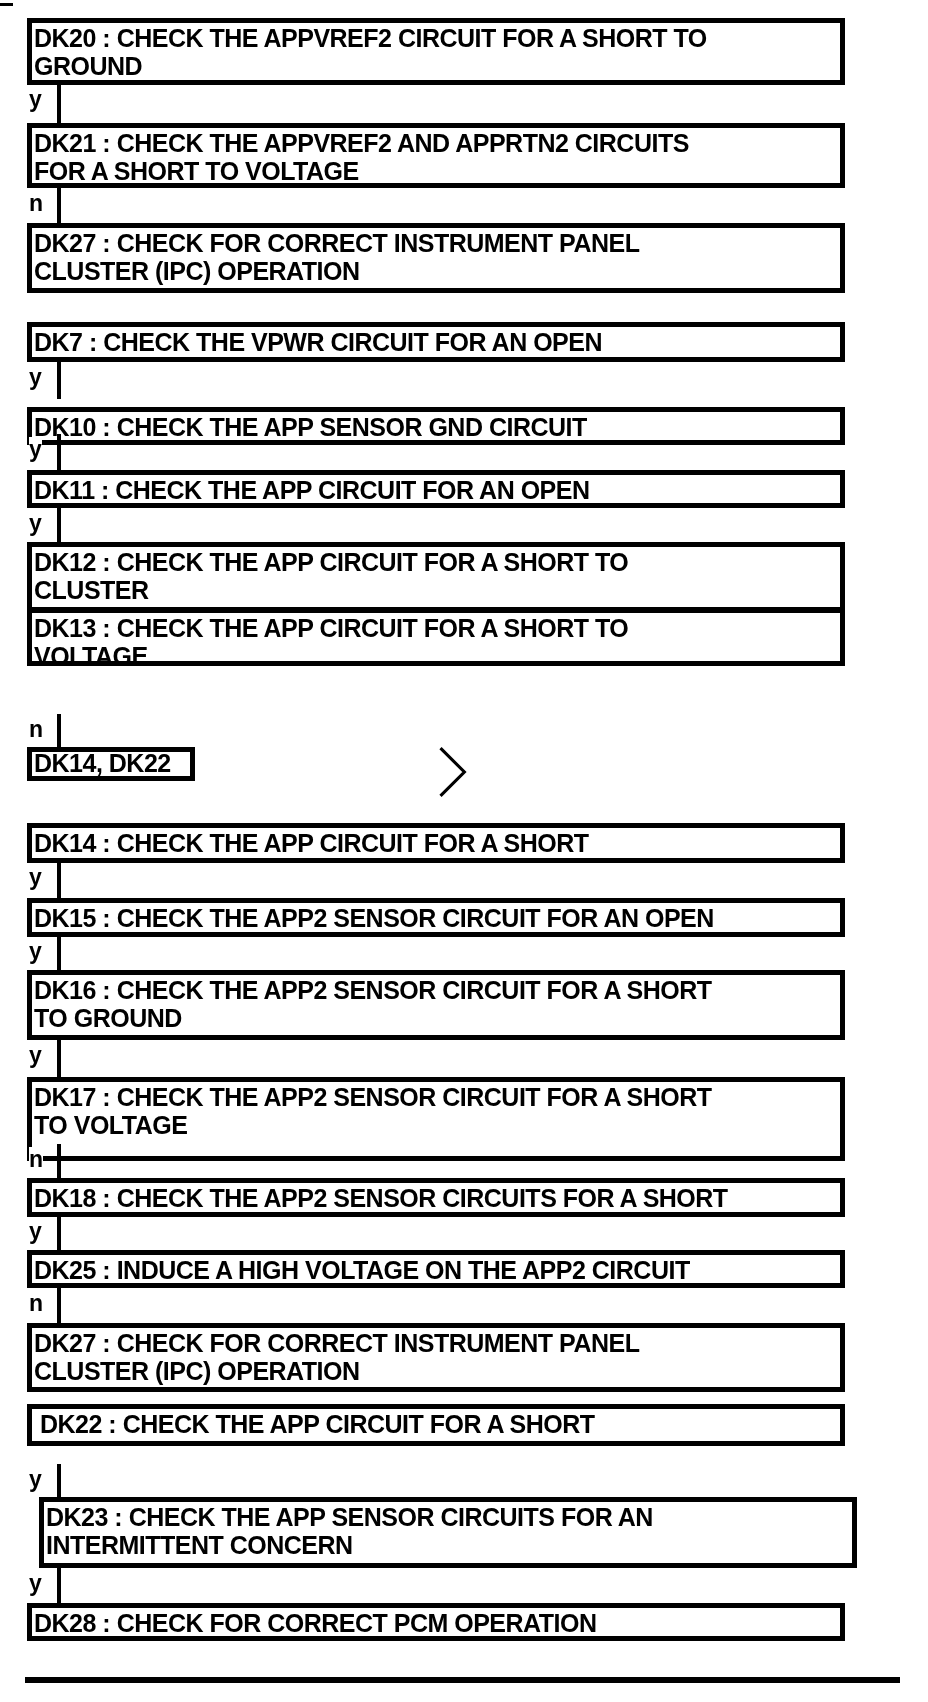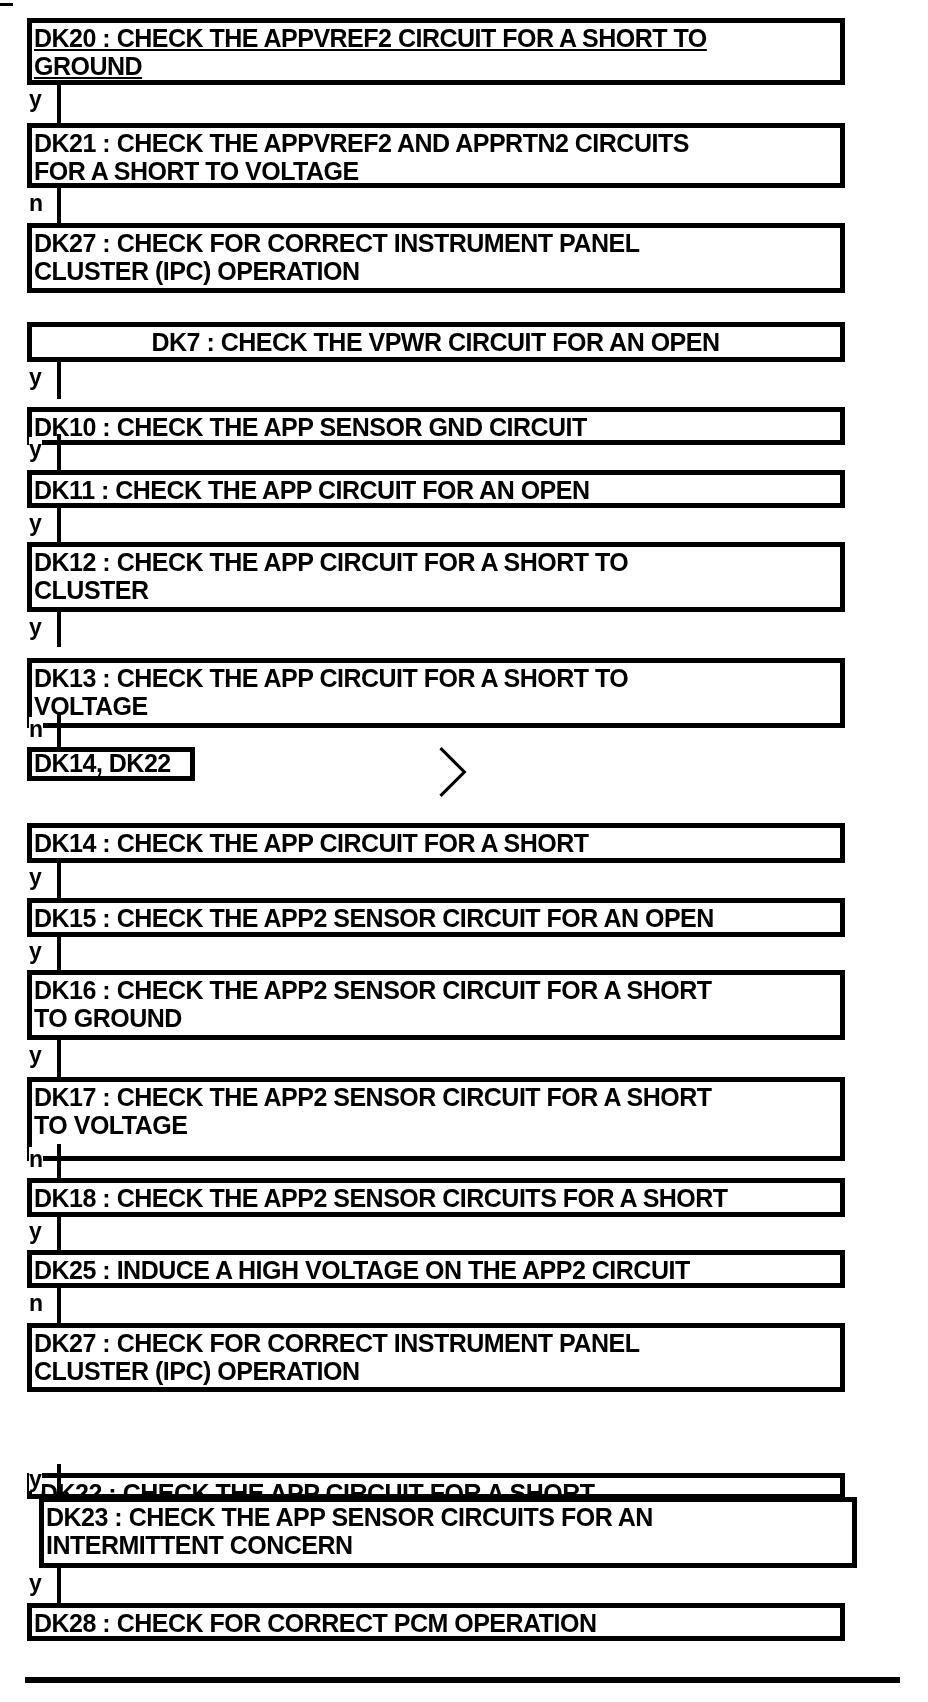--- a/index.html
+++ b/index.html
@@ -10,37 +10,37 @@
   }
   
   .box{
     position:absolute;left:27px;width:818px;box-sizing:border-box;
     border:5px solid #000;background:#fff;color:#000;
     font-weight:bold;font-size:25px;line-height:28px;letter-spacing:-0.5px;
     white-space:pre-line;padding:1px 3px 0 2px;overflow:hidden;
   }
   .jumpbox{width:168px;font-size:25px;line-height:23px;padding-top:0;}
   
-  .p-dk20{top:18px;height:67px;text-decoration:underline;}
+  .p-dk20{top:18px;height:67px;}
   .p-dk21{top:123px;height:65px;}
   .p-dk27a{top:223px;height:70px;}
-  .p-dk7{top:322px;height:40px;text-align:center;}
+  .p-dk7{top:322px;height:40px;}
   .p-dk10{top:407px;height:38px;}
   .p-dk11{top:470px;height:38px;}
   .p-dk12{top:542px;height:70px;}
-  .p-dk13{top:658px;height:70px;}
+  .p-dk13{top:608px;height:58px;}
   .p-jump{top:747px;height:34px;}
   .p-dk14{top:823px;height:40px;}
   .p-dk15{top:898px;height:39px;}
   .p-dk16{top:970px;height:70px;}
   .p-dk17{top:1077px;height:84px;}
   .p-dk18{top:1178px;height:39px;}
   .p-dk25{top:1250px;height:38px;}
   .p-dk27b{top:1323px;height:69px;}
-  .p-dk22{top:1473px;height:26px;padding-left:8px;}
+  .p-dk22{top:1404px;height:42px;padding-left:8px;}
   .p-dk23{top:1497px;height:71px;margin-left:12px;}
   .p-dk28{top:1603px;height:38px;}
   
   .vline{position:absolute;left:57px;width:4px;background:#000;}
   .v1{top:84px;height:41px;}  .v2{top:187px;height:38px;}
   .v3{top:361px;height:38px;} .v4{top:434px;height:38px;}
   .v5{top:507px;height:37px;} .v6{top:611px;height:36px;}
   .v7{top:714px;height:35px;} .v8{top:862px;height:38px;}
   .v9{top:936px;height:36px;} .v10{top:1039px;height:40px;}
   .v11{top:1144px;height:36px;} .v12{top:1216px;height:36px;}

